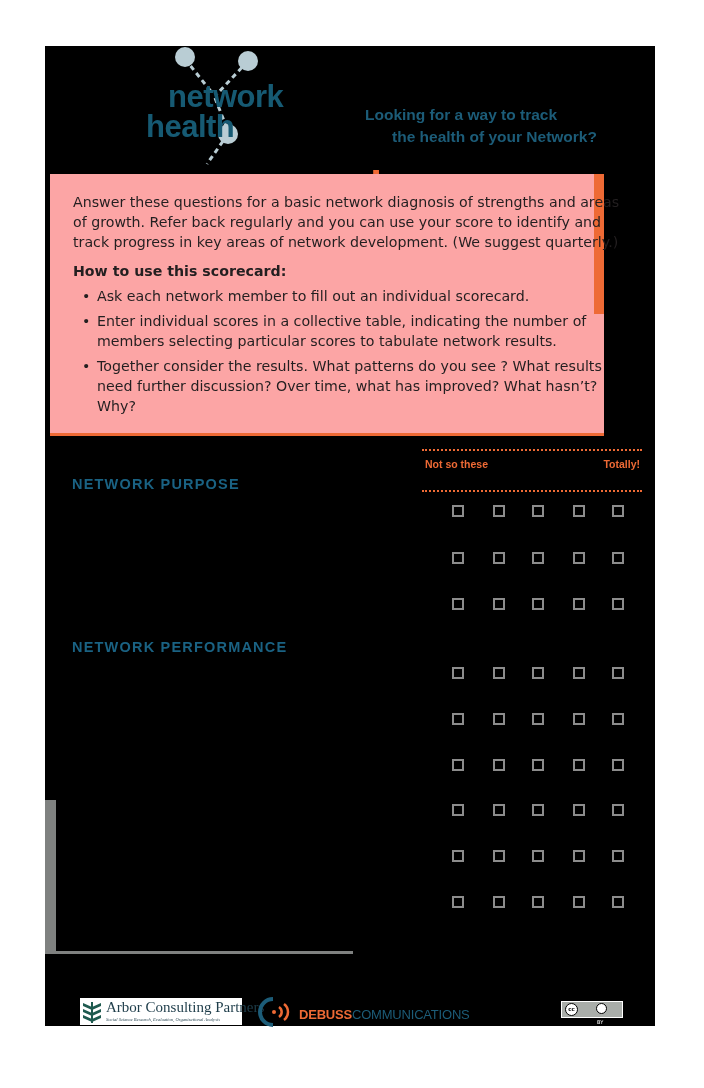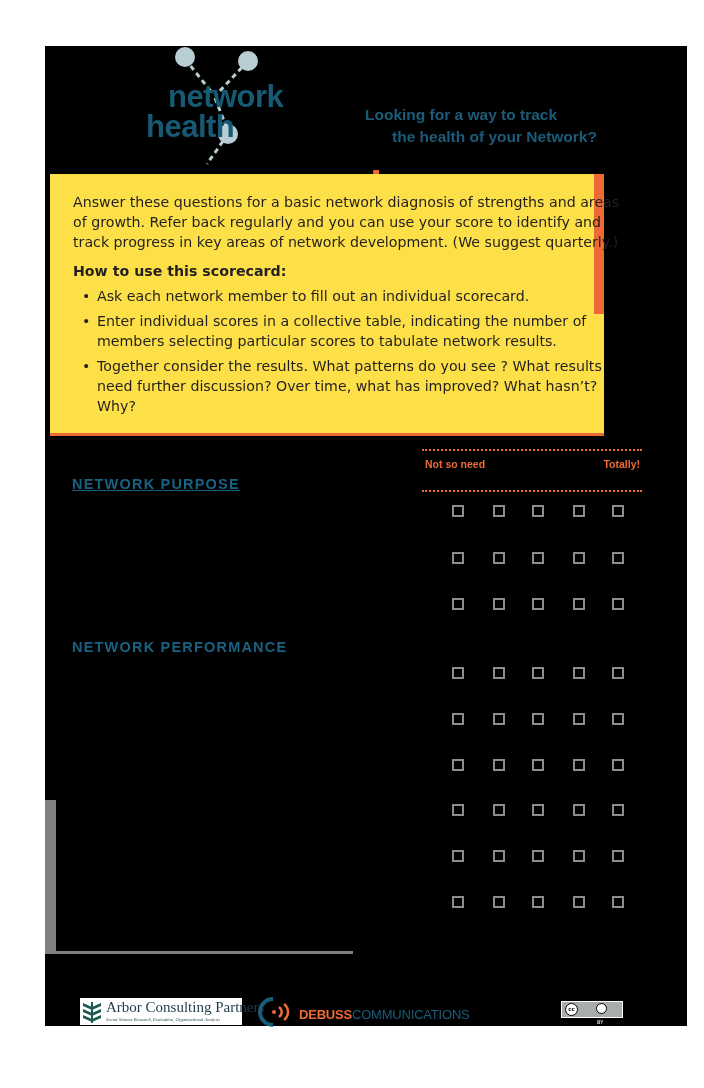--- a/index.html
+++ b/index.html
@@ -1,30 +1,30 @@
 <!DOCTYPE html>
 <html><head>
 <meta charset="utf-8">
 <style>
   html, body { margin: 0; padding: 0; background: #ffffff; }
   body { width: 704px; height: 1088px; position: relative; overflow: hidden; font-family: "DejaVu Sans", sans-serif; }
-  .page { position: absolute; left: 45px; top: 46px; width: 610px; height: 980px; background: #000000; padding-left: 32px; }
+  .page { position: absolute; left: 45px; top: 46px; width: 610px; height: 980px; background: #000000; }
   
   .logo { position: absolute; left: 50px; top: 0; width: 270px; height: 130px; }
   .logo svg { position: absolute; left: 0; top: 0; }
   .logo-word { position: absolute; font-family: "Liberation Sans", sans-serif; font-weight: bold; line-height: 1; letter-spacing: -0.5px; }
   .w-network { left: 73px; top: 35px; font-size: 31px; color: #165a73; }
   .w-health { left: 51px; top: 65px; font-size: 31px; color: #165a73; }
   .w-scorecard { left: 86px; top: 92px; font-size: 42px; color: #ee6a35; letter-spacing: 0px; margin-top: 28px; }
   
   .tagline { position: absolute; left: 320px; top: 58px; font-family: "Liberation Sans", sans-serif; font-weight: bold; font-size: 15.5px; color: #1c5c78; line-height: 22px; }
   .tagline .l2 { padding-left: 27px; display: block; }
   .tagline .l1 { display: block; }
   
-  .intro { position: absolute; left: 5px; top: 128px; width: 554px; height: 262px; background: #fde047; border-bottom: 3px solid #ee6a35; box-sizing: border-box; }
+  .intro { position: absolute; left: 5px; top: 128px; width: 554px; height: 262px; background: #fca5a5; border-bottom: 3px solid #ee6a35; box-sizing: border-box; }
   .intro-bar { position: absolute; right: 0; top: 0; width: 10px; height: 140px; background: #ee6a35; }
   .intro-text { position: absolute; left: 23px; top: 18px; width: 555px; font-family: "DejaVu Sans", sans-serif; font-size: 14.2px; line-height: 20px; color: #231f20; }
   .intro-text p { margin: 0 0 9px 0; }
   .intro-text .howto { font-weight: bold; margin-bottom: 5px; }
   .intro-text ul { list-style: none; margin: 0; padding: 0; }
   .intro-text li { position: relative; padding-left: 24px; margin-bottom: 5px; }
   .intro-text li::before { content: "•"; position: absolute; left: 9px; top: 0; }
   
   .scale { position: absolute; left: 377px; top: 403px; width: 220px; height: 42px; }
   .dots { position: absolute; left: 0; width: 220px; height: 0; border-top: 2px dotted #ee6a35; }
@@ -87,26 +87,26 @@
       <ul>
         <li>Ask each network member to fill out an individual scorecard.</li>
         <li>Enter individual scores in a collective table, indicating the number of members selecting particular scores to tabulate network results.</li>
         <li>Together consider the results. What patterns do you see ? What results need further discussion? Over time, what has improved? What hasn’t? Why?</li>
       </ul>
     </div>
   </div>
 
   <div class="scale">
     <div class="dots top"></div>
-    <span class="scale-lbl lo">Not so need</span>
+    <span class="scale-lbl lo">Not so these</span>
     <span class="scale-lbl hi">Totally!</span>
     <div class="dots bot"></div>
   </div>
 
-  <div class="section-title" style="top:430px;text-decoration:underline;">NETWORK PURPOSE</div>
+  <div class="section-title" style="top:430px;">NETWORK PURPOSE</div>
 
   <div class="grid-row" style="top:459px;">
     <span class="cb" style="left:0px;"></span>
     <span class="cb" style="left:41px;"></span>
     <span class="cb" style="left:80px;"></span>
     <span class="cb" style="left:121px;"></span>
     <span class="cb" style="left:160px;"></span>
   </div>
   <div class="grid-row" style="top:506px;">
     <span class="cb" style="left:0px;"></span>

